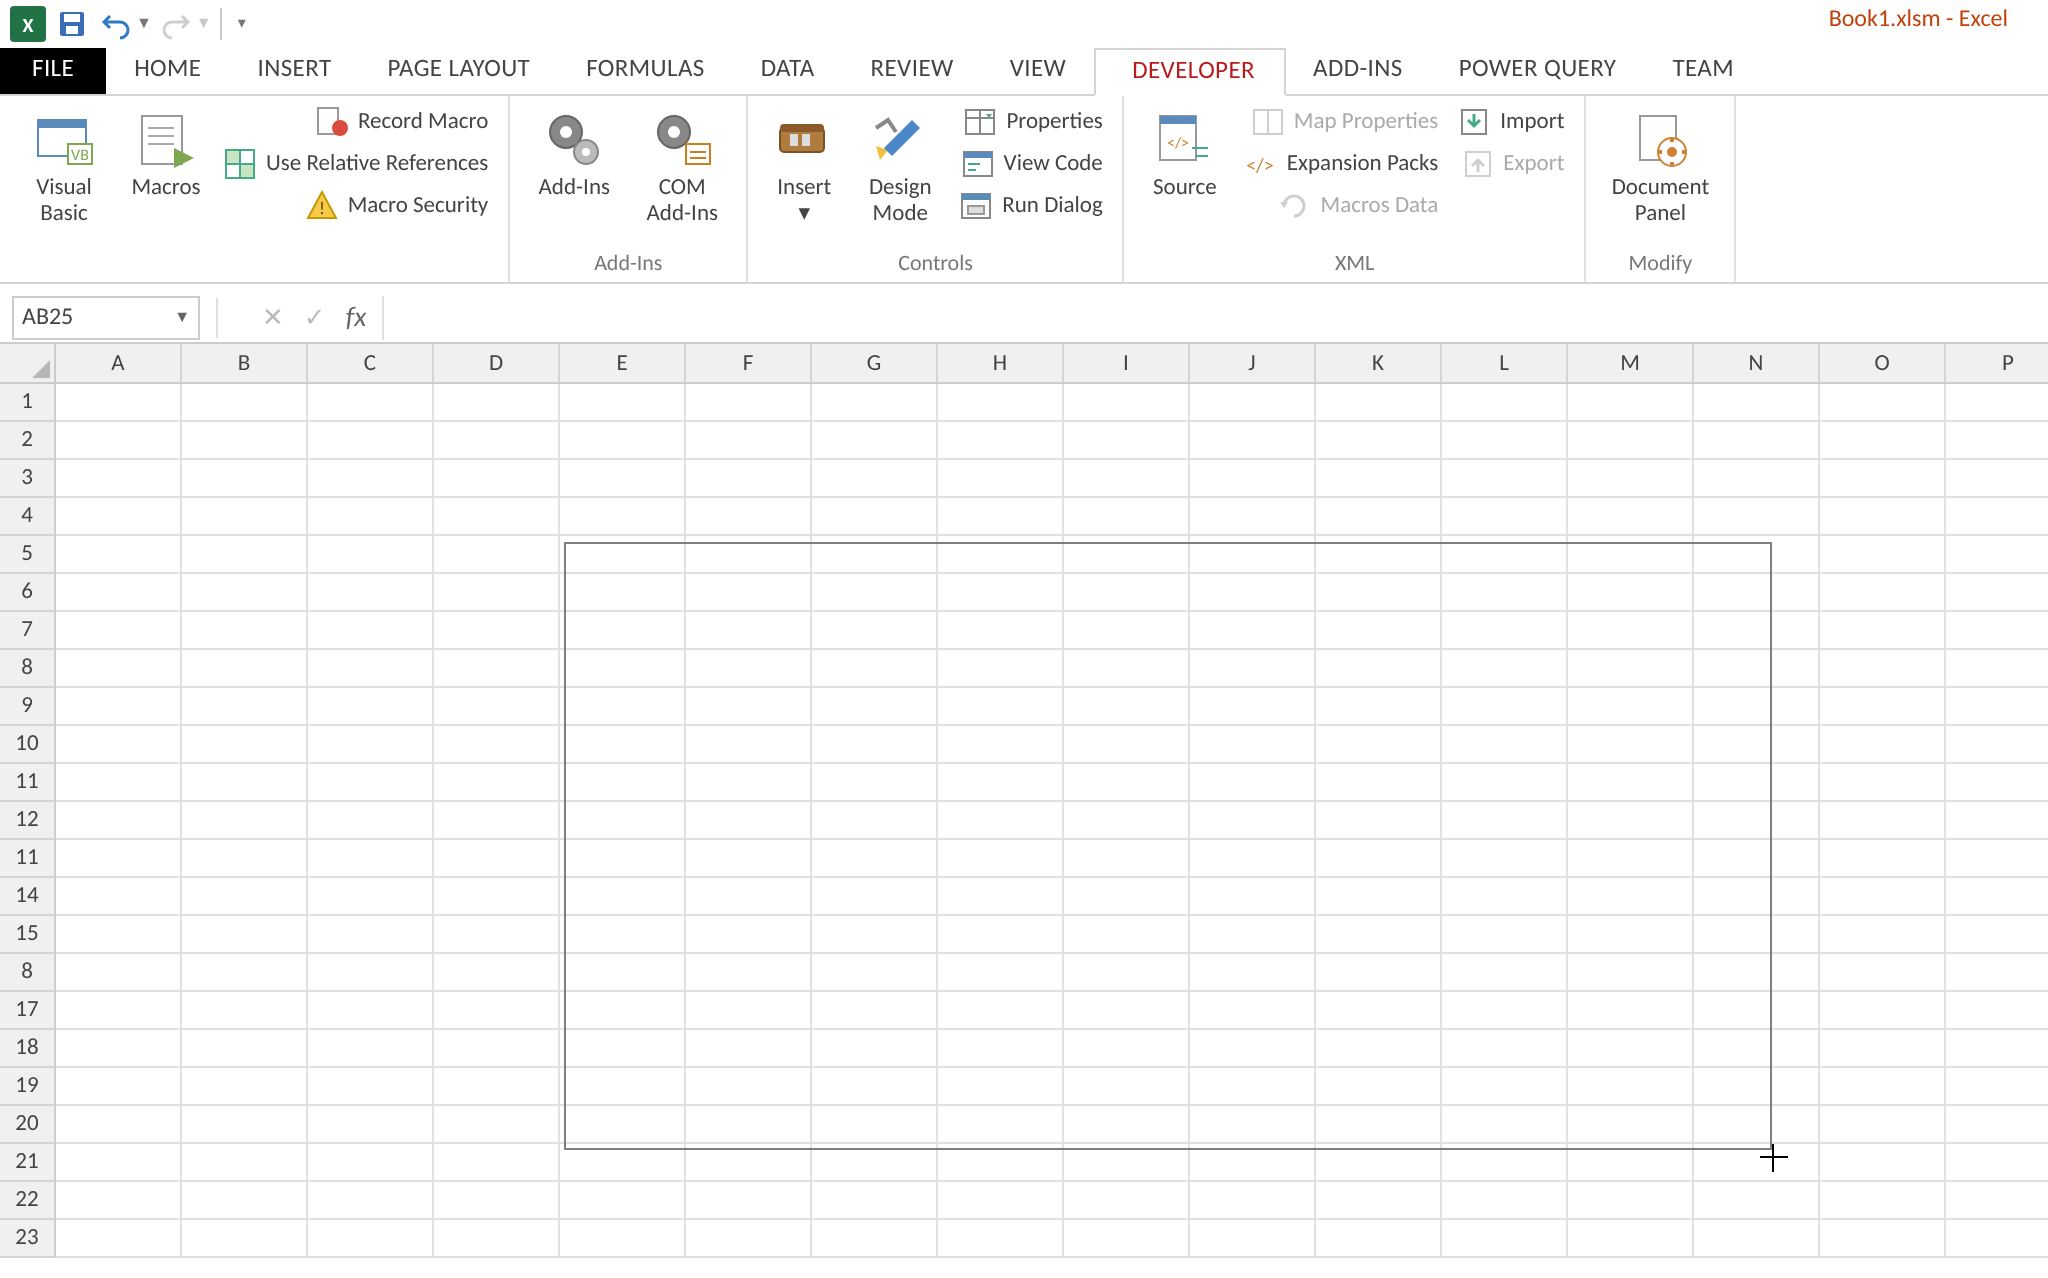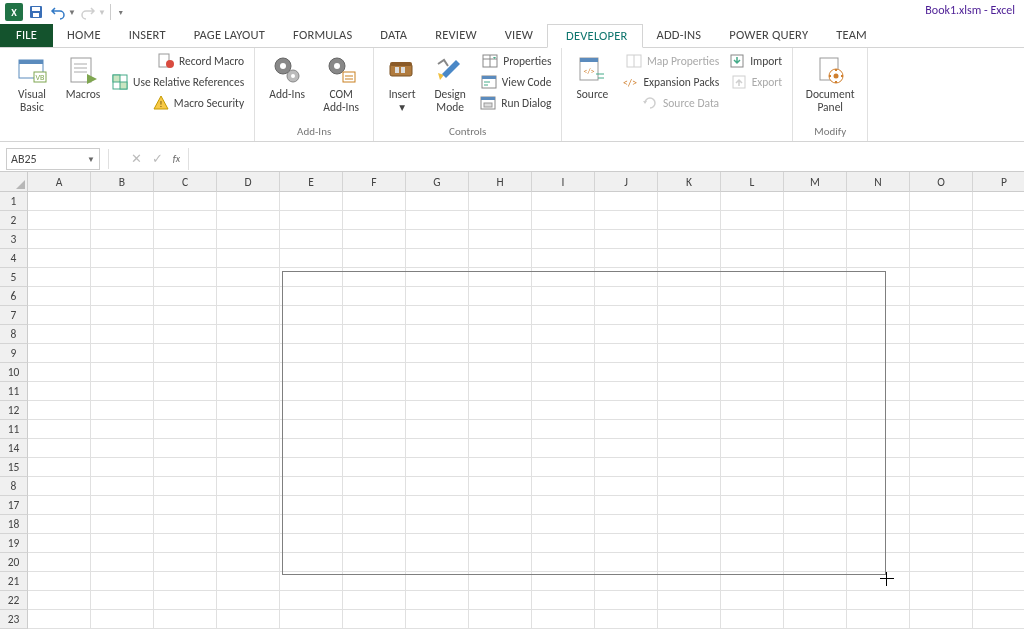--- a/index.html
+++ b/index.html
@@ -1,51 +1,51 @@
 <!DOCTYPE html>
 <html><head>
 <meta charset="utf-8">
 <style>
   * { box-sizing: border-box; margin: 0; padding: 0; font-family: "Segoe UI", Calibri, sans-serif; }
   body { background: #fff; width: 1024px; height: 639px; overflow: hidden; font-size: 12px; color: #444; position: relative; }
 
   
   .titlebar { height: 24px; background: #fff; display: flex; align-items: center; position: relative; }
   .titlebar .qat { display: flex; align-items: center; gap: 2px; padding-left: 4px; }
-  .titlebar .title-wrap{position:absolute; right:9px; top:3px; color:#4c1d95;}
+  .titlebar .title-wrap{position:absolute; right:20px; top:3px; color:#c2410c;}
   .qat-icon { width: 20px; height: 20px; display:flex; align-items:center; justify-content:center; }
   .excel-logo { width:18px;height:18px;background:#217346;color:#fff;display:flex;align-items:center;justify-content:center;font-weight:bold;font-size:10px;border-radius:2px;}
   .qat-sep{width:1px;height:16px;background:#ccc;margin:0 2px;}
   .qat-drop{font-size:8px;color:#777;margin-left:-2px;}
 
   
   .ribbon-tabs { height: 24px; display: flex; align-items: stretch; border-bottom: 1px solid #d4d4d4; background:#fff;}
   .tab { padding: 3px 14px; font-size: 12.5px; color: #444; cursor: pointer; text-transform: uppercase; letter-spacing:.2px;}
-  .tab.file { background: #14532d; color: #fff; padding:3px 16px;}
-  .tab.active { color: #0f766e; border: 1px solid #d4d4d4; border-bottom: 1px solid #fff; margin-bottom:-1px; background:#fff;padding-left:18px;}
+  .tab.file { background: #000000; color: #fff; padding:3px 16px;}
+  .tab.active { color: #b91c1c; border: 1px solid #d4d4d4; border-bottom: 1px solid #fff; margin-bottom:-1px; background:#fff;padding-left:18px;}
   
   
   .ribbon { height: 94px; background: #fff; border-bottom: 1px solid #d4d4d4; display: flex; }
   .group { border-right: 1px solid #e0e0e0; padding: 2px 8px 0 8px; display:flex; flex-direction:column; justify-content:space-between;}
   .group-content{ display:flex; align-items:flex-start; gap:6px; padding-top:2px;}
   .group-label { text-align:center; font-size:11px; color:#777; padding:2px 0 3px 0;}
   .big-btn { display:flex; flex-direction:column; align-items:center; width:48px; cursor:pointer; padding-top:2px;}
   .big-btn .ico { width:32px; height:32px; display:flex; align-items:center; justify-content:center; margin-bottom:2px;}
   .big-btn .lbl { font-size:11.5px; text-align:center; line-height:13px; color:#444;}
   .stack { display:flex; flex-direction:column; gap:3px;align-items:flex-end; }
   .small-btn { display:flex; align-items:center; gap:5px; font-size:11.5px; color:#444; cursor:pointer; padding:1px 2px; white-space:nowrap;}
   .small-btn.disabled{color:#aaa;}
   .small-ico{width:16px;height:16px;display:flex;align-items:center;justify-content:center;flex-shrink:0;}
 
   
   .fxbar { height:30px; border-bottom:1px solid #ccc; display:flex; align-items:center; padding-top:6px; padding-bottom:2px;}
   .namebox{ width:94px; height:22px; border:1px solid #ccc; margin-left:6px; display:flex; align-items:center; padding:0 4px; font-size:12px; justify-content:space-between;}
   .namebox .dd{font-size:8px;color:#666;}
   .fxctrls{display:flex;align-items:center;gap:10px;margin-left:14px;color:#bbb;}
-  .fxctrls .fx{color:#666;font-style:italic;font-size:10px;}
+  .fxctrls .fx{color:#666;font-style:italic;font-size:14px;}
   .fxinput{flex:1;height:22px;border-left:1px solid #e0e0e0;margin-left:8px;padding:0 6px;}
   .vsep{width:1px;height:20px;background:#e0e0e0;margin:0 8px;}
 
   
   .grid-wrap{position:relative; height:467px; overflow:hidden;}
   .corner{position:absolute;left:0;top:0;width:28px;height:20px;background:#f0f0f0;border-right:1px solid #ccc;border-bottom:1px solid #ccc;}
   .corner::after{content:"";position:absolute;right:2px;bottom:2px;width:0;height:0;border-left:9px solid transparent;border-bottom:9px solid #b7b7b7;}
   .colhdrs{position:absolute;left:28px;top:0;height:20px;display:flex;}
   .colhdr{width:63px;height:20px;background:#f0f0f0;border-right:1px solid #d4d4d4;border-bottom:1px solid #ccc;display:flex;align-items:center;justify-content:center;font-size:11.5px;color:#444;}
   .rowhdrs{position:absolute;left:0;top:20px;width:28px;}
@@ -293,21 +293,21 @@
             </span>
           <span>Expansion Packs</span>
         </div>
         <div class="small-btn disabled">
           <span class="small-ico">
               <svg width="16" height="16" opacity=".4">
                 <path d="M3 8 A5 5 0 1 1 8 13" fill="none" stroke="#888" stroke-width="1.5"></path>
                 <polygon points="1,6 5,6 3,9" fill="#888"></polygon>
               </svg>
             </span>
-          <span>Source Data</span>
+          <span>Macros Data</span>
         </div>
       </div>
       <div class="stack">
         <div class="small-btn">
           <span class="small-ico">
               <svg width="16" height="16">
                 <rect x="2" y="2" width="12" height="12" fill="#fff" stroke="#888"></rect>
                 <path d="M8 4 L8 10 M5 7 L8 10 L11 7" fill="none" stroke="#4a8" stroke-width="1.5"></path>
               </svg>
             </span>
@@ -317,20 +317,21 @@
           <span class="small-ico">
               <svg width="16" height="16" opacity=".4">
                 <rect x="2" y="2" width="12" height="12" fill="#fff" stroke="#888"></rect>
                 <path d="M8 12 L8 6 M5 9 L8 6 L11 9" fill="none" stroke="#888" stroke-width="1.5"></path>
               </svg>
             </span>
           <span>Export</span>
         </div>
       </div>
     </div>
+    <div class="group-label">XML</div>
   </div>
 
   <div class="group">
     <div class="group-content">
       <div class="big-btn" style="width:58px;">
         <div class="ico">
             <svg width="32" height="32">
               <rect x="6" y="4" width="18" height="22" fill="#fff" stroke="#999"></rect>
               <circle cx="22" cy="22" r="7" fill="#fff" stroke="#d08030"></circle>
               <circle cx="22" cy="22" r="2.5" fill="#d08030"></circle>

